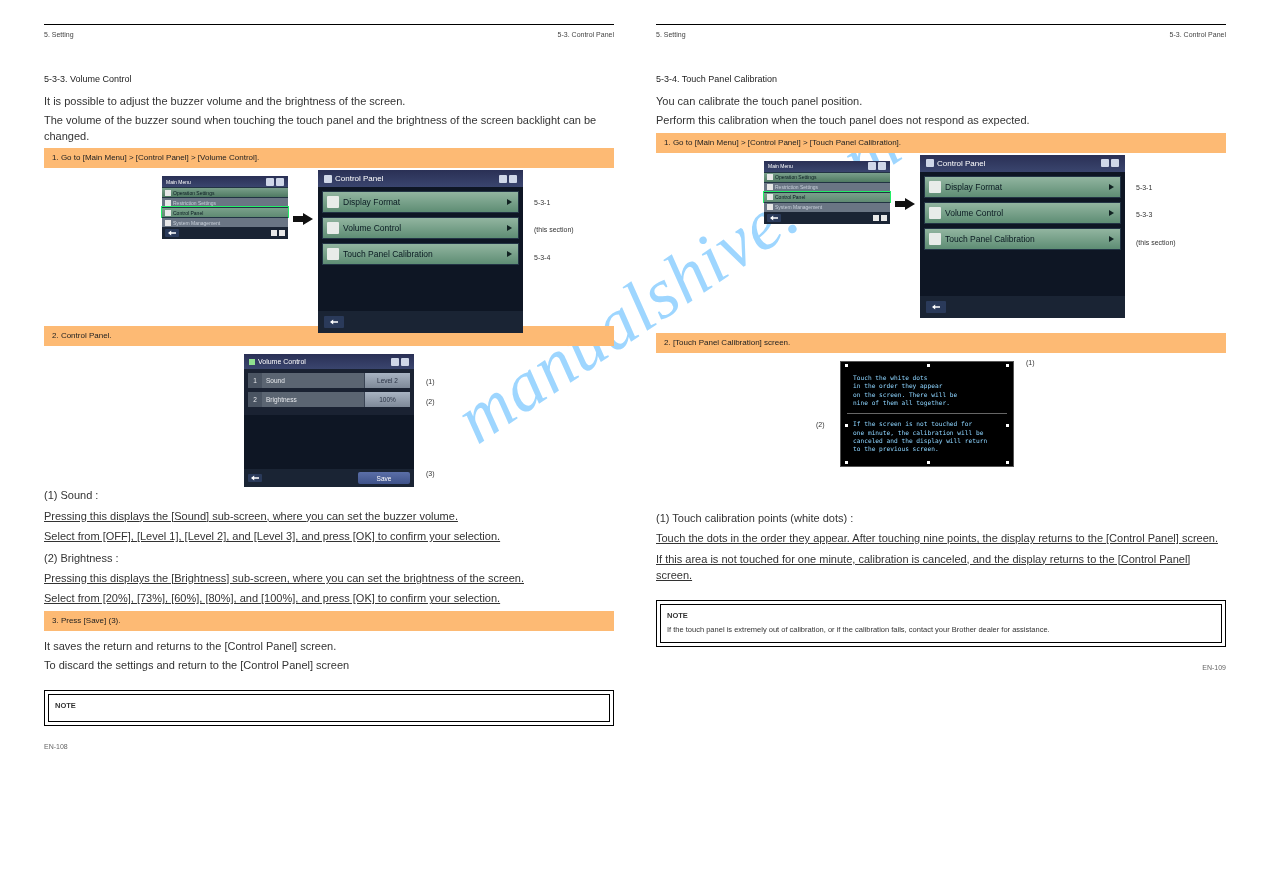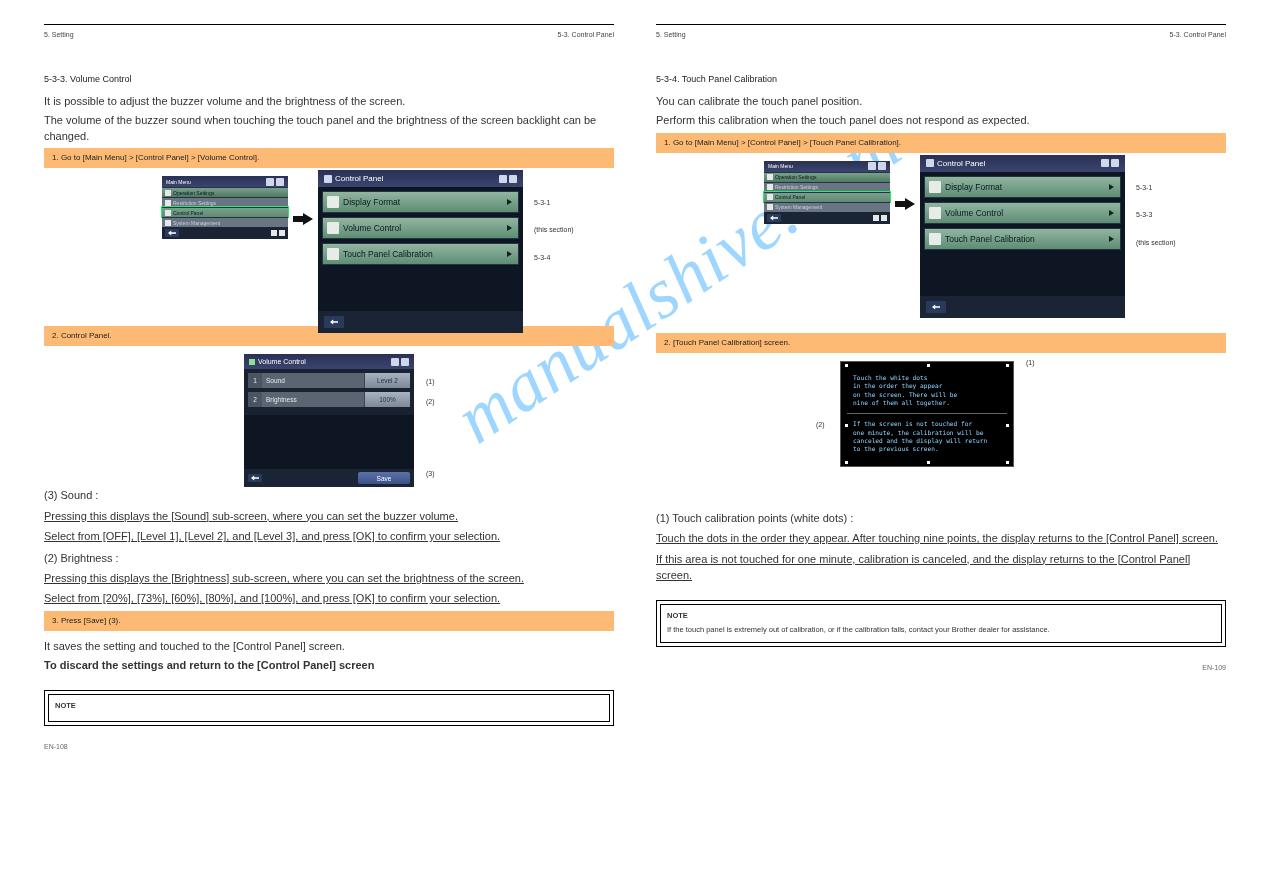--- a/index.html
+++ b/index.html
@@ -398,30 +398,30 @@
             </svg>
           </span>
         <span class="save-btn">Save</span>
       </div>
     </div>
     <span class="callout" style="left:382px; top:24px;">(1)</span>
     <span class="callout" style="left:382px; top:44px;">(2)</span>
     <span class="callout" style="left:382px; top:116px;">(3)</span>
   </div>
 
-  <div class="body-text">(3) Sound :</div>
+  <div class="body-text">(1) Sound :</div>
   <div class="body-text small-lead">Pressing this displays the [Sound] sub-screen, where you can set the buzzer volume.</div>
   <div class="body-text small-lead">Select from [OFF], [Level 1], [Level 2], and [Level 3], and press [OK] to confirm your selection.</div>
   <div class="body-text" style="margin-top:6px;">(2) Brightness :</div>
   <div class="body-text small-lead">Pressing this displays the [Brightness] sub-screen, where you can set the brightness of the screen.</div>
   <div class="body-text small-lead">Select from [20%], [73%], [60%], [80%], and [100%], and press [OK] to confirm your selection.</div>
 
   <div class="graybar">3. Press [Save] (3).</div>
-  <div class="body-text steptext">It saves the setting and touched to the [Control Panel] screen.</div>
-  <div class="body-text" style="margin-top:0;font-weight:bold;">To discard the settings and return to the [Control Panel] screen</div>
+  <div class="body-text steptext">It saves the return and returns to the [Control Panel] screen.</div>
+  <div class="body-text" style="margin-top:0;font-weight:normal;">To discard the settings and return to the [Control Panel] screen</div>
 
   <div class="note-box">
     <div class="note-title">NOTE</div>
   </div>
 
   <span class="en1 l">EN-108</span>
 </div>
 
 <div class="page-col col-right">
   <div class="hr-top"></div>

